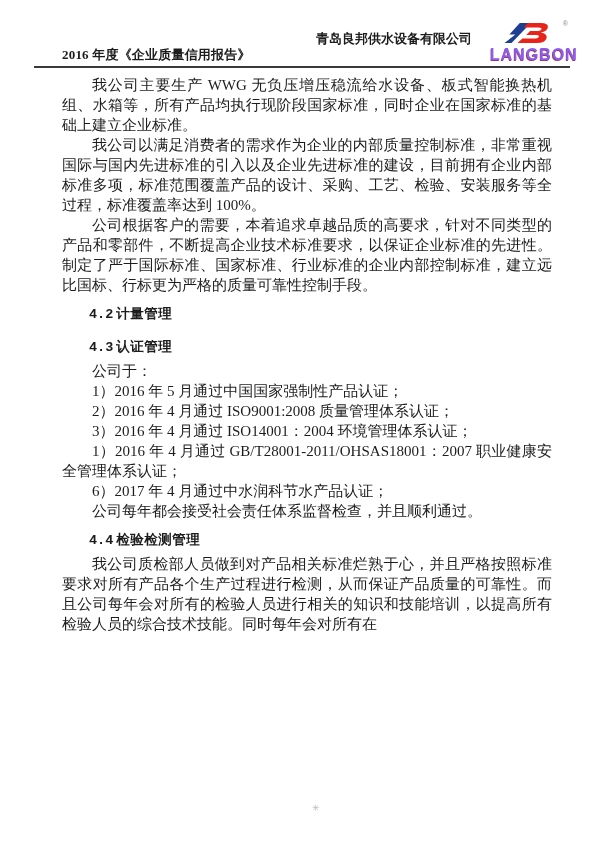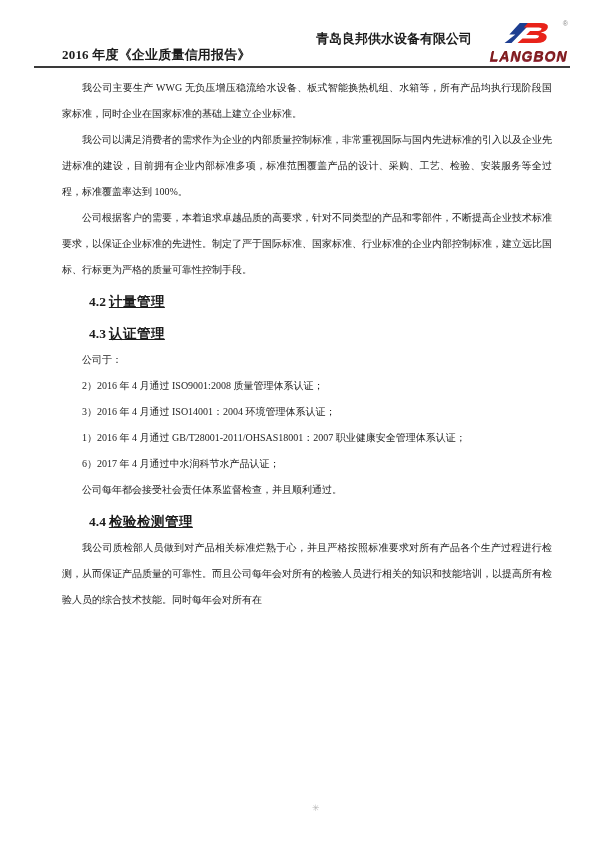--- a/index.html
+++ b/index.html
@@ -25,45 +25,45 @@
   }
   .hdr-title{font-size:13px;font-weight:bold;white-space:nowrap;letter-spacing:.2px;}
   .hdr-right{display:flex;align-items:flex-start;gap:16px;}
   .hdr-company{font-size:13px;font-weight:bold;white-space:nowrap;padding-bottom:1px;}
   .logo{position:relative;width:82px;height:34px;}
   .logo-icon{position:absolute;left:14px;top:-8px;width:52px;height:22px;display:block;}
   .logo-reg{position:absolute;right:2px;top:-10px;font-size:7px;color:#8a8a8a;font-family:"Liberation Sans",sans-serif;}
   .logo-word{
     position:absolute;left:2px;bottom:0;
     font-family:"Liberation Sans","DejaVu Sans",sans-serif;
-    font-style:italic;font-weight:bold;
-    font-size:14px;letter-spacing:1px;
-    color:#7f1d1d;
+    font-weight:bold;
+    font-size:16px;letter-spacing:1px;
+    color:#8b5cf6;
     text-shadow:-0.6px 0.6px 0 #9e3a4e;
     white-space:nowrap;
   }
   
   .content{padding:7px 48px 0 62px;}
   .para{
     margin:0;
-    font-size:10px;
-    line-height:26px;
+    font-size:15px;
+    line-height:20px;
     text-align:justify;
     text-indent:2em;
     word-break:break-all;
   }
   .sec{
     margin:6px 0 0 0;
     font-size:13.5px;
     line-height:26px;
     text-indent:2em;
     font-weight:bold;
   }
-  .sec .num{font-family:Liberation Serif, serif;margin-right:3px;}
-  .sec .ht{font-family:"Liberation Sans","DejaVu Sans",sans-serif;letter-spacing:.5px;text-decoration:underline;}
+  .sec .num{font-family:Liberation Mono, monospace;margin-right:3px;}
+  .sec .ht{font-family:"Liberation Sans","DejaVu Sans",sans-serif;letter-spacing:.5px;}
   
   .foot-mark{
     position:absolute;left:312px;top:803px;
     font-size:9px;color:#b8b8b8;
     filter:blur(.4px);
     user-select:none;
   }
 </style>
 </head>
 <body>
@@ -91,20 +91,21 @@
     </div>
   </header>
 
   <main class="content" id="blocks">
       <p class="para">我公司主要生产 WWG 无负压增压稳流给水设备、板式智能换热机组、水箱等，所有产品均执行现阶段国家标准，同时企业在国家标准的基础上建立企业标准。</p>
       <p class="para">我公司以满足消费者的需求作为企业的内部质量控制标准，非常重视国际与国内先进标准的引入以及企业先进标准的建设，目前拥有企业内部标准多项，标准范围覆盖产品的设计、采购、工艺、检验、安装服务等全过程，标准覆盖率达到 100%。</p>
       <p class="para">公司根据客户的需要，本着追求卓越品质的高要求，针对不同类型的产品和零部件，不断提高企业技术标准要求，以保证企业标准的先进性。制定了严于国际标准、国家标准、行业标准的企业内部控制标准，建立远比国标、行标更为严格的质量可靠性控制手段。</p>
       <h3 class="sec"><span class="num">4.2</span><span class="ht">计量管理</span></h3>
       <h3 class="sec"><span class="num">4.3</span><span class="ht">认证管理</span></h3>
       <p class="para">公司于：</p>
+      <p class="para">1）2016 年 5 月通过中国国家强制性产品认证；</p>
       <p class="para">2）2016 年 4 月通过 ISO9001:2008 质量管理体系认证；</p>
       <p class="para">3）2016 年 4 月通过 ISO14001：2004 环境管理体系认证；</p>
       <p class="para">1）2016 年 4 月通过 GB/T28001-2011/OHSAS18001：2007 职业健康安全管理体系认证；</p>
       <p class="para">6）2017 年 4 月通过中水润科节水产品认证；</p>
       <p class="para">公司每年都会接受社会责任体系监督检查，并且顺利通过。</p>
       <h3 class="sec"><span class="num">4.4</span><span class="ht">检验检测管理</span></h3>
       <p class="para">我公司质检部人员做到对产品相关标准烂熟于心，并且严格按照标准要求对所有产品各个生产过程进行检测，从而保证产品质量的可靠性。而且公司每年会对所有的检验人员进行相关的知识和技能培训，以提高所有检验人员的综合技术技能。同时每年会对所有在</p>
     </main>
 
   <span class="foot-mark">✳</span>

